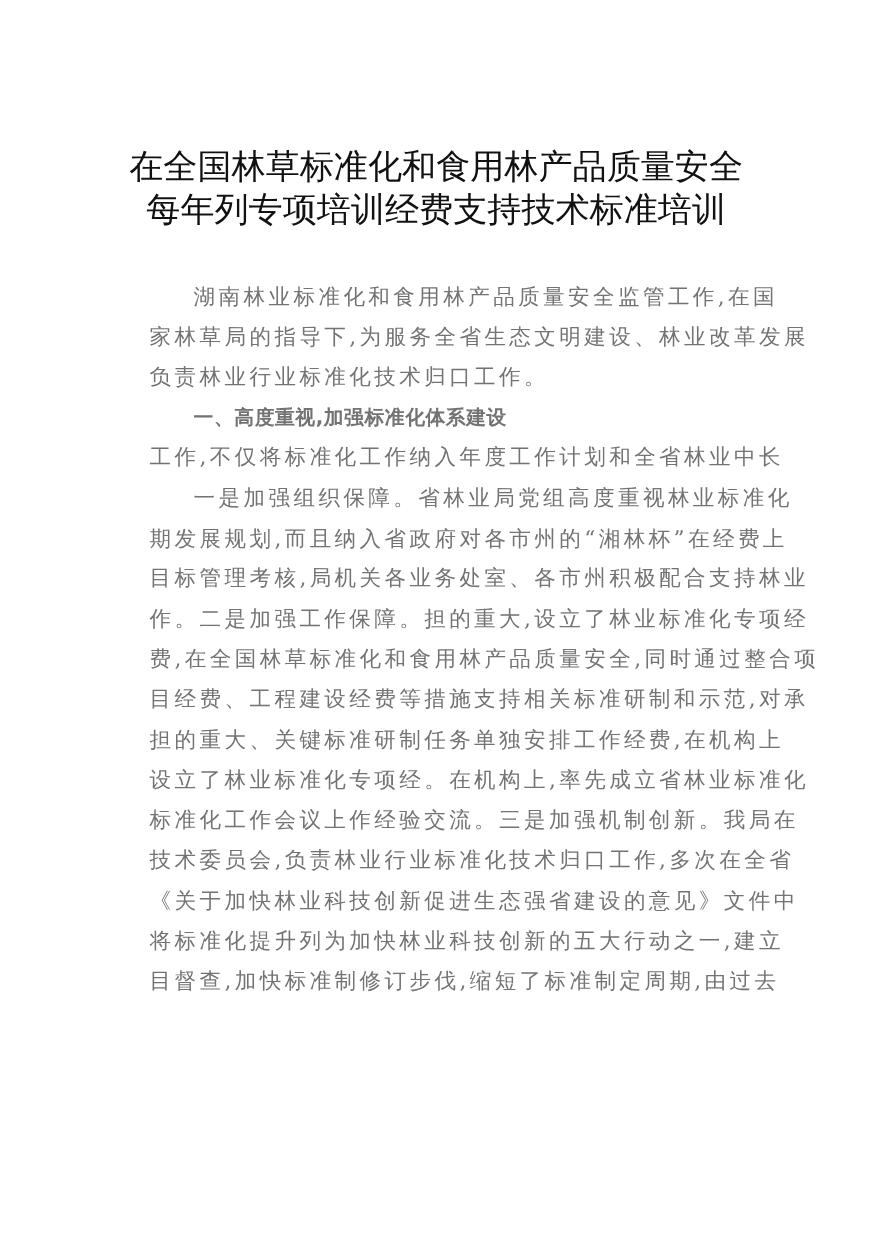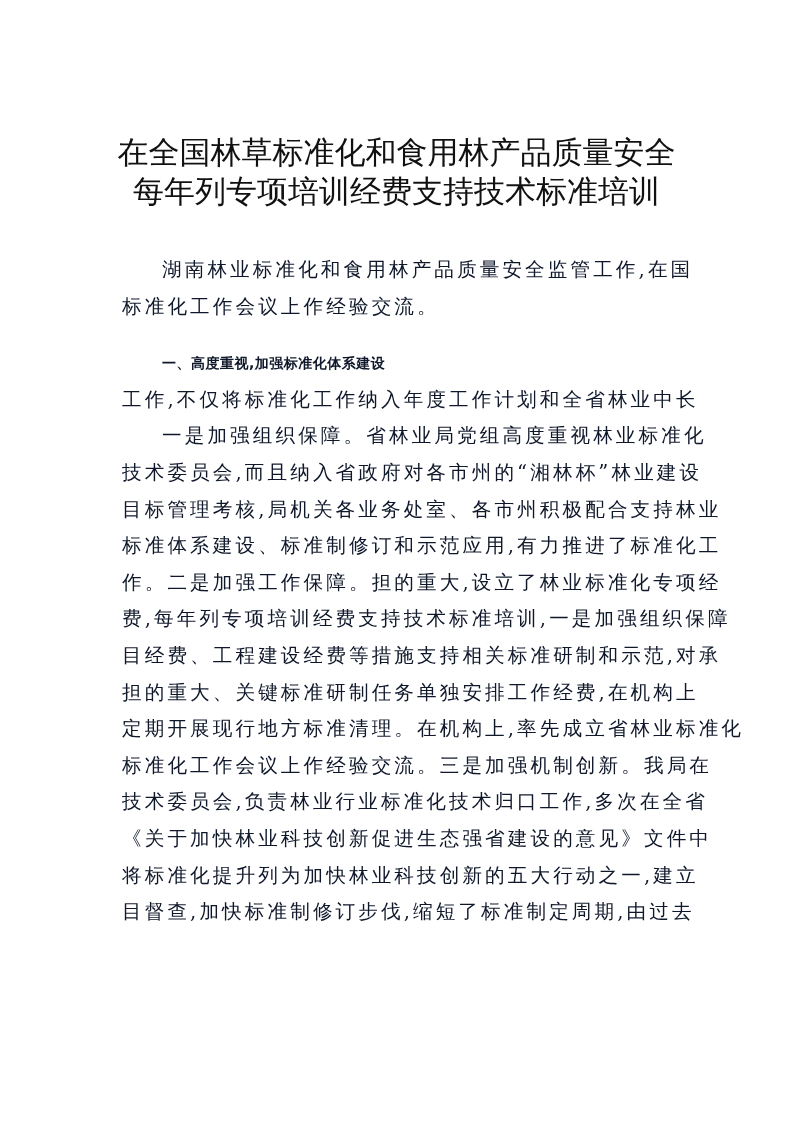--- a/index.html
+++ b/index.html
@@ -30,78 +30,77 @@
       font-size: 31px;
       line-height: 39px;
       letter-spacing: 0px;
       font-weight: normal;
       margin: 0;
       color: #111;
     }
     .title span { display: block; white-space: nowrap; }
     .body {
       position: absolute;
-      left: 122px;
+      left: 136px;
       top: 252px;
       width: 552px;
       font-size: 19.6px;
       line-height: 36.6px;
       letter-spacing: 3.1px;
       text-align: justify;
-      color: #0f172a;
+      color: #737373;
     }
     .line {
       display: block;
       white-space: nowrap;
       height: 36.6px;
       text-align: justify;
       text-align-last: justify;
     }
     .heading-line {
       font-family: "DejaVu Sans", "Liberation Sans", sans-serif;
       font-weight: bold;
       letter-spacing: 0.5px;
       text-align: left;
       text-align-last: left;
       padding-left: 40px;
-      font-size: 14px;
-      margin-top: 20px;
+      font-size: 18px;
     }
     .indent { padding-left: 40px; }
     .last { text-align-last: left; }
   </style>
 </head>
 <body>
 
 <div class="page">
 
   <h1 class="title">
     <span>在全国林草标准化和食用林产品质量安全</span>
     <span>每年列专项培训经费支持技术标准培训</span>
   </h1>
 
   <div class="body">
     <div>
       <span class="line indent">湖南林业标准化和食用林产品质量安全监管工作,在国</span>
-      <span class="line last">标准化工作会议上作经验交流。</span>
+      <span class="line">家林草局的指导下,为服务全省生态文明建设、林业改革发展</span>
+      <span class="line last">负责林业行业标准化技术归口工作。</span>
     </div>
 
     <span class="line heading-line">一、高度重视,加强标准化体系建设</span>
 
     <div>
       <span class="line">工作,不仅将标准化工作纳入年度工作计划和全省林业中长</span>
       <span class="line indent">一是加强组织保障。省林业局党组高度重视林业标准化</span>
-      <span class="line">技术委员会,而且纳入省政府对各市州的“湘林杯”林业建设</span>
+      <span class="line">期发展规划,而且纳入省政府对各市州的“湘林杯”在经费上</span>
       <span class="line">目标管理考核,局机关各业务处室、各市州积极配合支持林业</span>
-      <span class="line">标准体系建设、标准制修订和示范应用,有力推进了标准化工</span>
       <span class="line">作。二是加强工作保障。担的重大,设立了林业标准化专项经</span>
-      <span class="line">费,每年列专项培训经费支持技术标准培训,一是加强组织保障</span>
+      <span class="line">费,在全国林草标准化和食用林产品质量安全,同时通过整合项</span>
       <span class="line">目经费、工程建设经费等措施支持相关标准研制和示范,对承</span>
       <span class="line">担的重大、关键标准研制任务单独安排工作经费,在机构上</span>
-      <span class="line">定期开展现行地方标准清理。在机构上,率先成立省林业标准化</span>
+      <span class="line">设立了林业标准化专项经。在机构上,率先成立省林业标准化</span>
       <span class="line">标准化工作会议上作经验交流。三是加强机制创新。我局在</span>
       <span class="line">技术委员会,负责林业行业标准化技术归口工作,多次在全省</span>
       <span class="line">《关于加快林业科技创新促进生态强省建设的意见》文件中</span>
       <span class="line">将标准化提升列为加快林业科技创新的五大行动之一,建立</span>
       <span class="line">目督查,加快标准制修订步伐,缩短了标准制定周期,由过去</span>
     </div>
   </div>
 
 </div>
 

